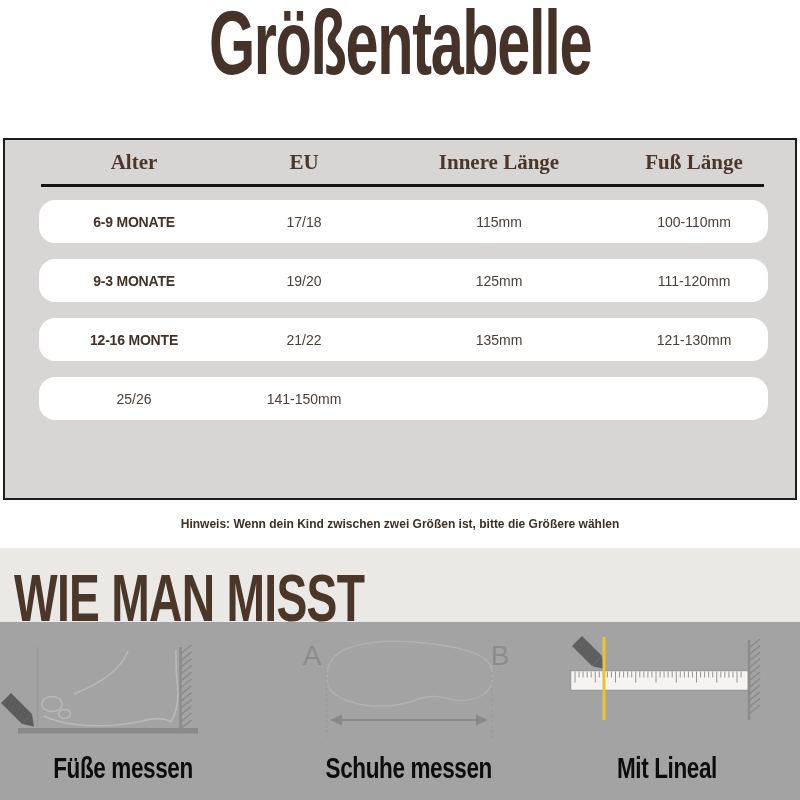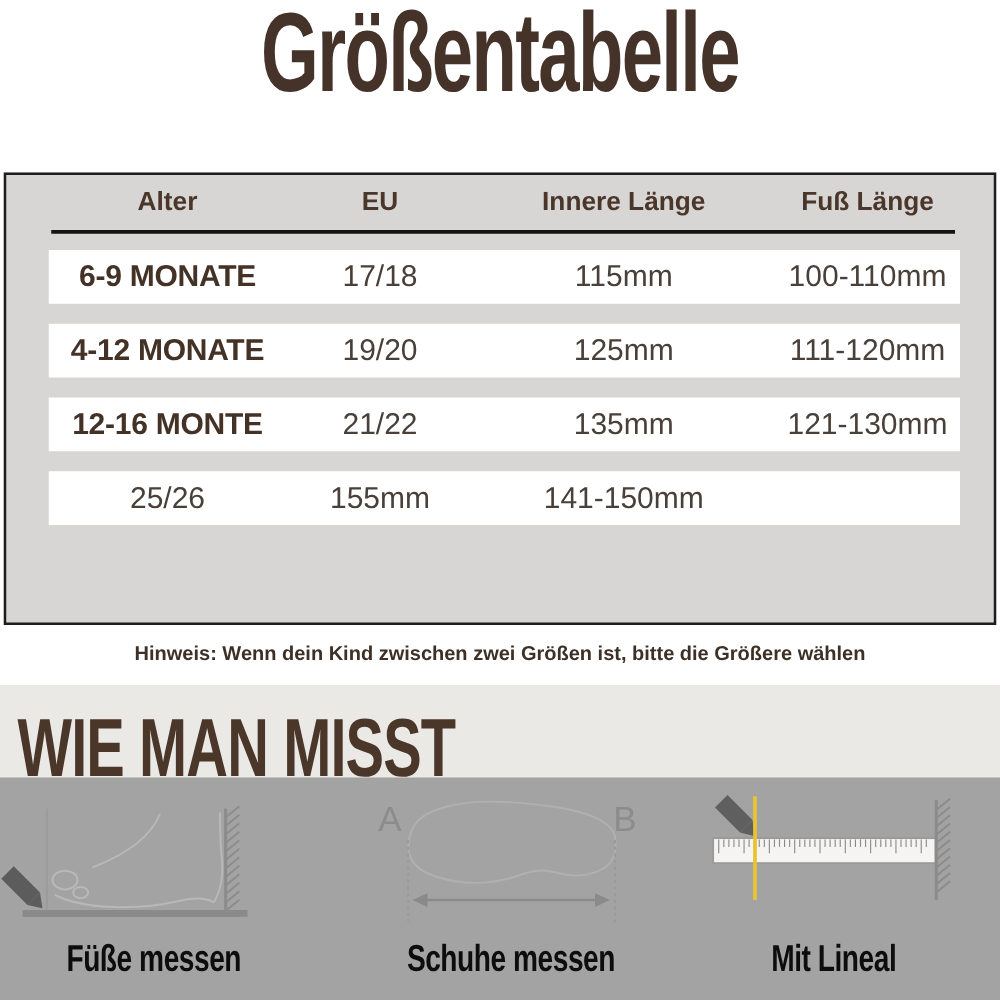--- a/index.html
+++ b/index.html
@@ -12,33 +12,33 @@
     font-size:90px; font-weight:700; color:#45332a; letter-spacing:-2px;
     transform:scaleX(0.66); transform-origin:50% 50%; white-space:nowrap;
   }
   .size-table {
     box-sizing:border-box; margin:52px 3px 0; height:362px;
     background:#d8d6d4; border:2px solid #1d1d1d;
   }
   .t-head {
     display:grid; grid-template-columns:190px 150px 240px 150px;
     margin:0 27px 0 34px; height:44px; align-items:center; text-align:center;
-    font-weight:700; font-size:21px; color:#4a362a;
+    font-weight:700; font-size:21px; color:#4a362a;font-family:Liberation Serif, serif;
   }
   .head-rule { height:3px; background:#141414; margin:0 31px 0 36px; }
   .t-row {
     display:grid; grid-template-columns:190px 150px 240px 150px;
     margin:16px 27px 0 34px; height:43px; background:#ffffff;
-    align-items:center; text-align:center; font-size:24px; color:#4a403a;
+    align-items:center; text-align:center; font-size:14px; color:#4a403a;border-radius:16px;
   }
   .rows .t-row:first-child { margin-top:13px; }
   .c-alter { font-weight:700; color:#453226; letter-spacing:-0.2px; }
   .hint {
     height:48px; display:flex; align-items:center; justify-content:center;
-    font-size:16px; font-weight:700; color:#3d3026; white-space:nowrap;
+    font-size:12px; font-weight:700; color:#3d3026; white-space:nowrap;
   }
   .measure { position:relative; height:252px; background:#a3a3a3; }
   .band { position:absolute; top:0; left:0; right:0; height:74px; background:#ebe9e6; }
   .measure-title {
     position:absolute; top:17px; left:14px; margin:0; line-height:1;
     font-size:66px; font-weight:700; color:#4b372a; letter-spacing:-1px;
     transform:scaleX(0.70); transform-origin:0 50%; white-space:nowrap;
   }
   .figures { position:absolute; left:0; top:0; }
   .caption {
@@ -65,34 +65,33 @@
     </div>
     <div class="head-rule"></div>
     <div class="rows">
       <div class="t-row">
         <div class="c-alter">6-9 MONATE</div>
         <div>17/18</div>
         <div>115mm</div>
         <div>100-110mm</div>
       </div>
       <div class="t-row">
-        <div class="c-alter">4-12 MONATE</div>
+        <div class="c-alter">9-3 MONATE</div>
         <div>19/20</div>
         <div>125mm</div>
         <div>111-120mm</div>
       </div>
       <div class="t-row">
         <div class="c-alter">12-16 MONTE</div>
         <div>21/22</div>
         <div>135mm</div>
         <div>121-130mm</div>
       </div>
       <div class="t-row">
         <div>25/26</div>
-        <div>155mm</div>
         <div>141-150mm</div>
       </div>
     </div>
   </div>
 
   <div class="hint">Hinweis: Wenn dein Kind zwischen zwei Größen ist, bitte die Größere wählen</div>
 
   <div class="measure">
     <div class="band"></div>
     <h2 class="measure-title">WIE MAN MISST</h2>

